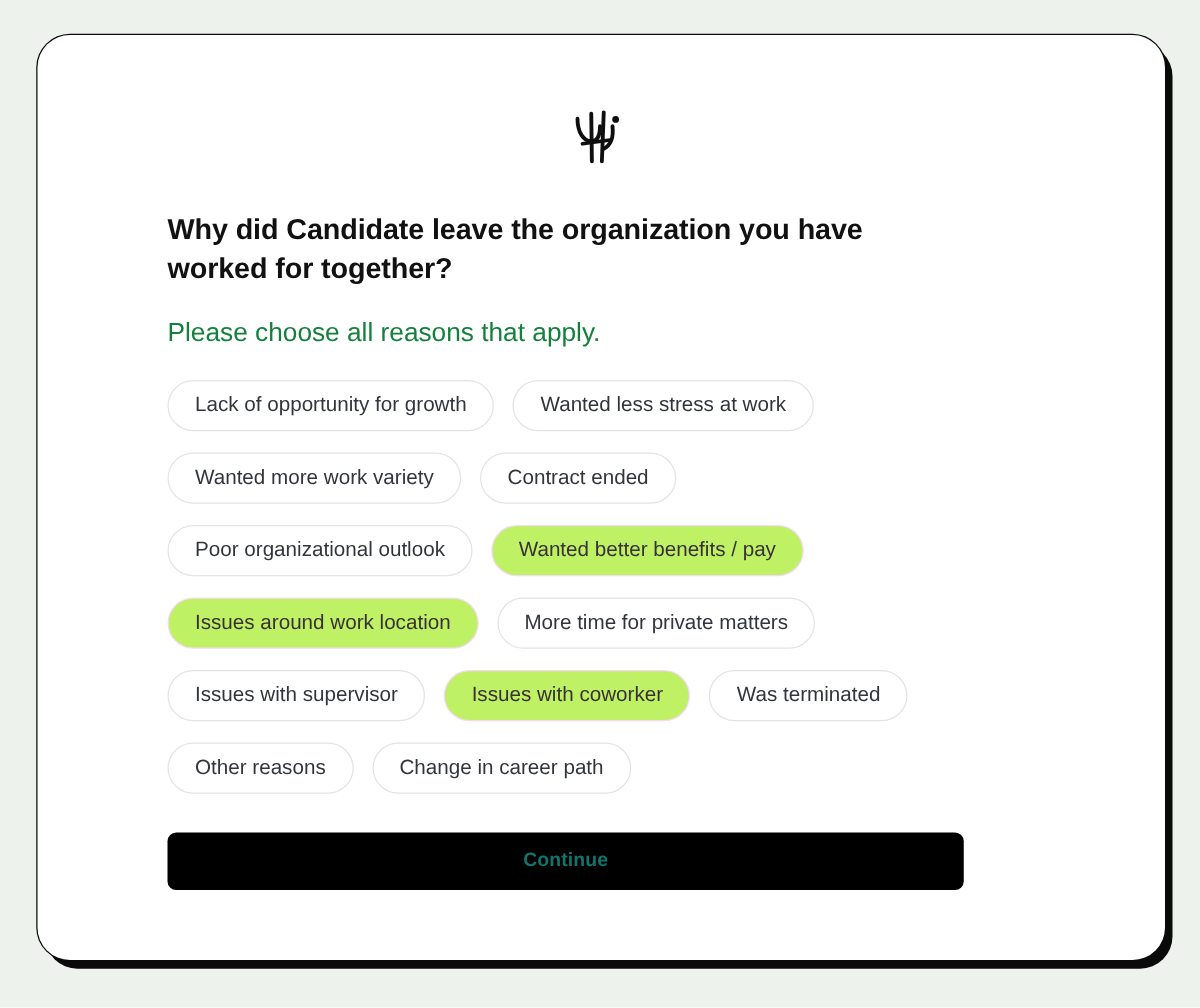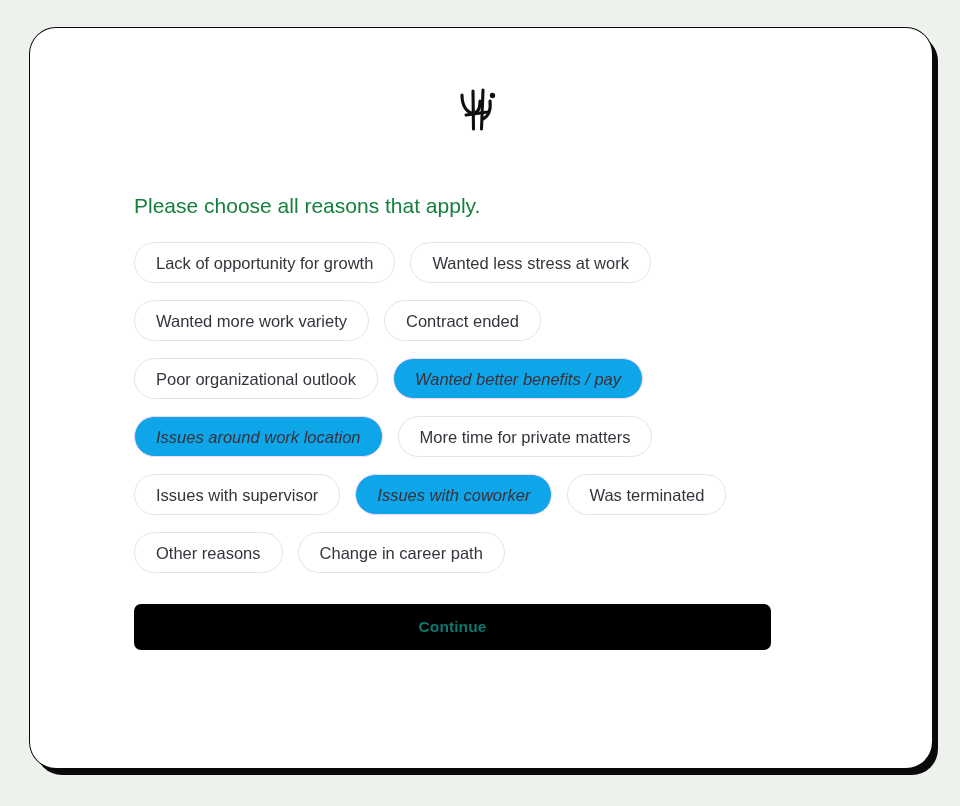--- a/index.html
+++ b/index.html
@@ -91,24 +91,23 @@
     font-size: 16.5px;
     line-height: 1;
     white-space: nowrap;
     cursor: pointer;
     background: #ffffff;
     border: 1px solid #e3e4e6;
     color: #32363c;
   }
 
   .chip.selected {
-    background: #0ea5e9;
+    background: #bef264;
     border-color: #f8d7f7;
     color: #3a3038;
-    font-style: italic;
   }
 
   
   .continue-btn {
     margin-top: 31px;
     width: 637px;
     height: 46px;
     background: #000000;
     color: #0f766e;
     border: none;
@@ -138,20 +137,21 @@
           <path d="M25 2 L23.5 41" stroke="#0f0f0f" stroke-width="3.1" stroke-linecap="round"></path>
           <path d="M8 27 L30 24" stroke="#0f0f0f" stroke-width="3" stroke-linecap="round"></path>
           <path d="M32 13 C33 22, 31 28, 25 31" stroke="#0f0f0f" stroke-width="3.1" stroke-linecap="round" fill="none"></path>
           <circle cx="34.5" cy="7.5" r="2.7" fill="#0f0f0f"></circle>
         </svg>
       </span>
     </div>
 
     <div class="content">
 
+      <h1 class="headline">Why did Candidate leave the organization you have worked for together?</h1>
 
       <p class="subline">Please choose all reasons that apply.</p>
 
       <div class="chips">
 
         <button class="chip">Lack of opportunity for growth</button>
 
         <button class="chip">Wanted less stress at work</button>
 
         <button class="chip">Wanted more work variety</button>

